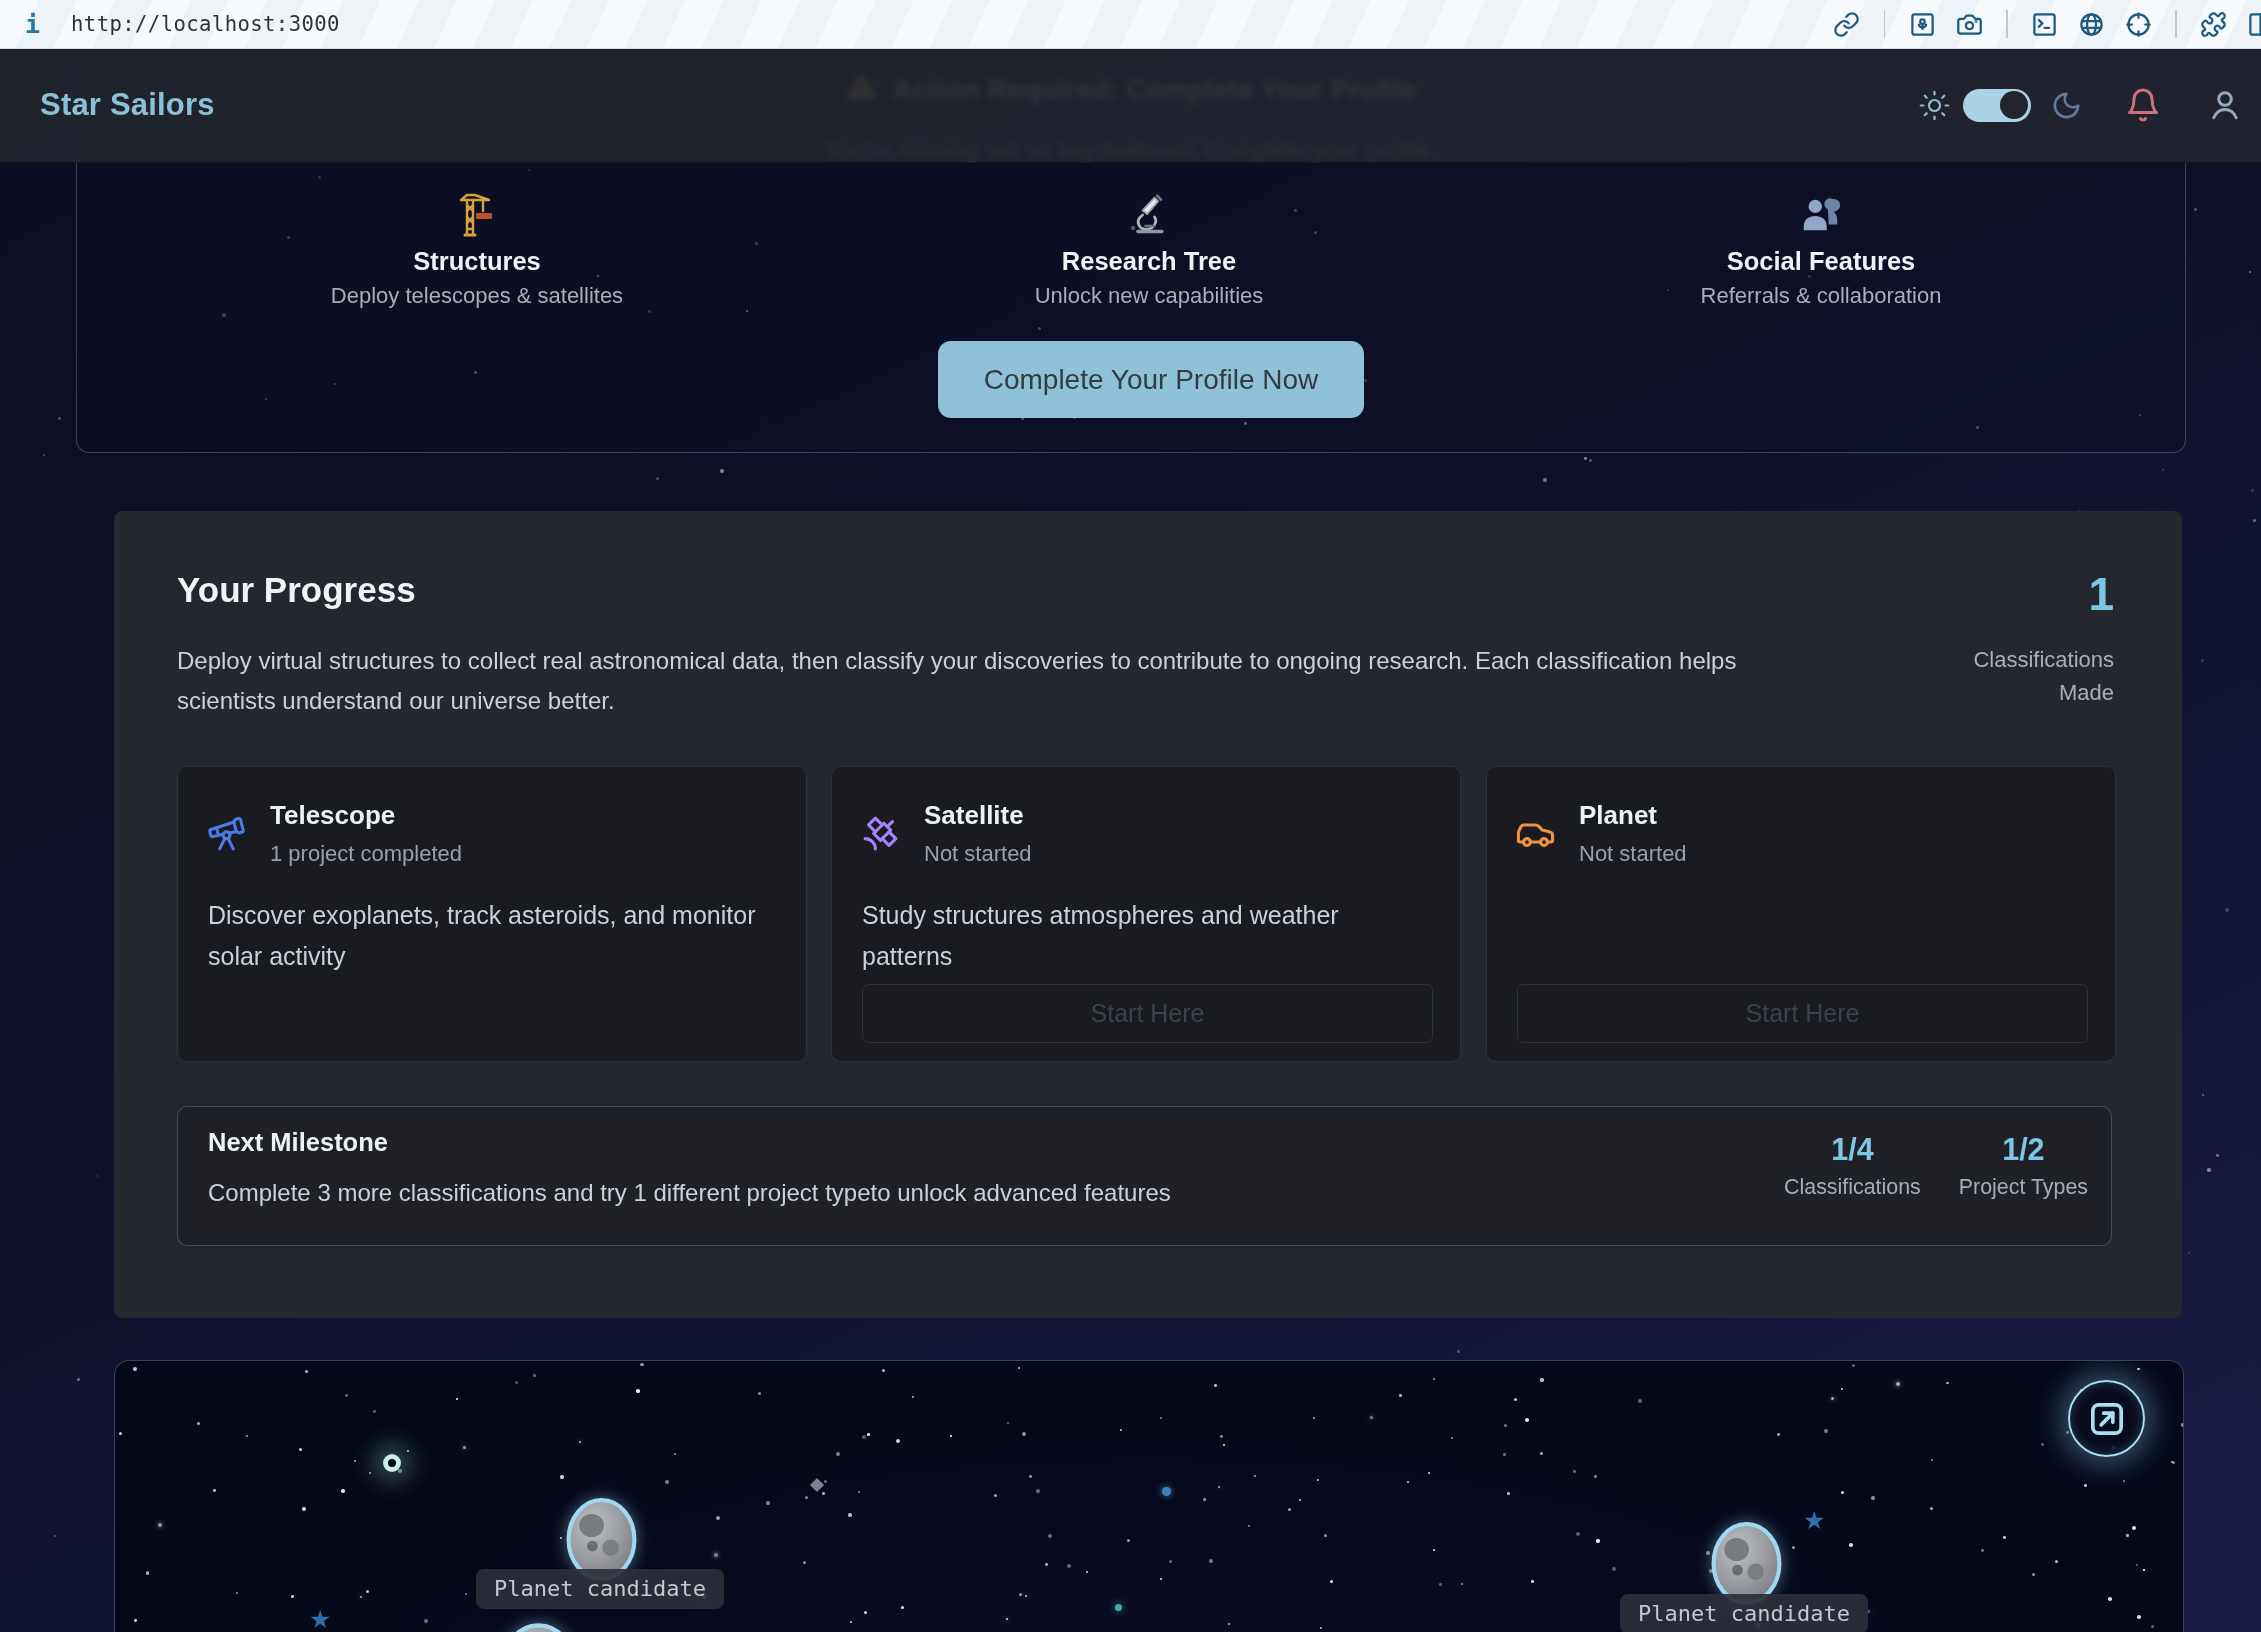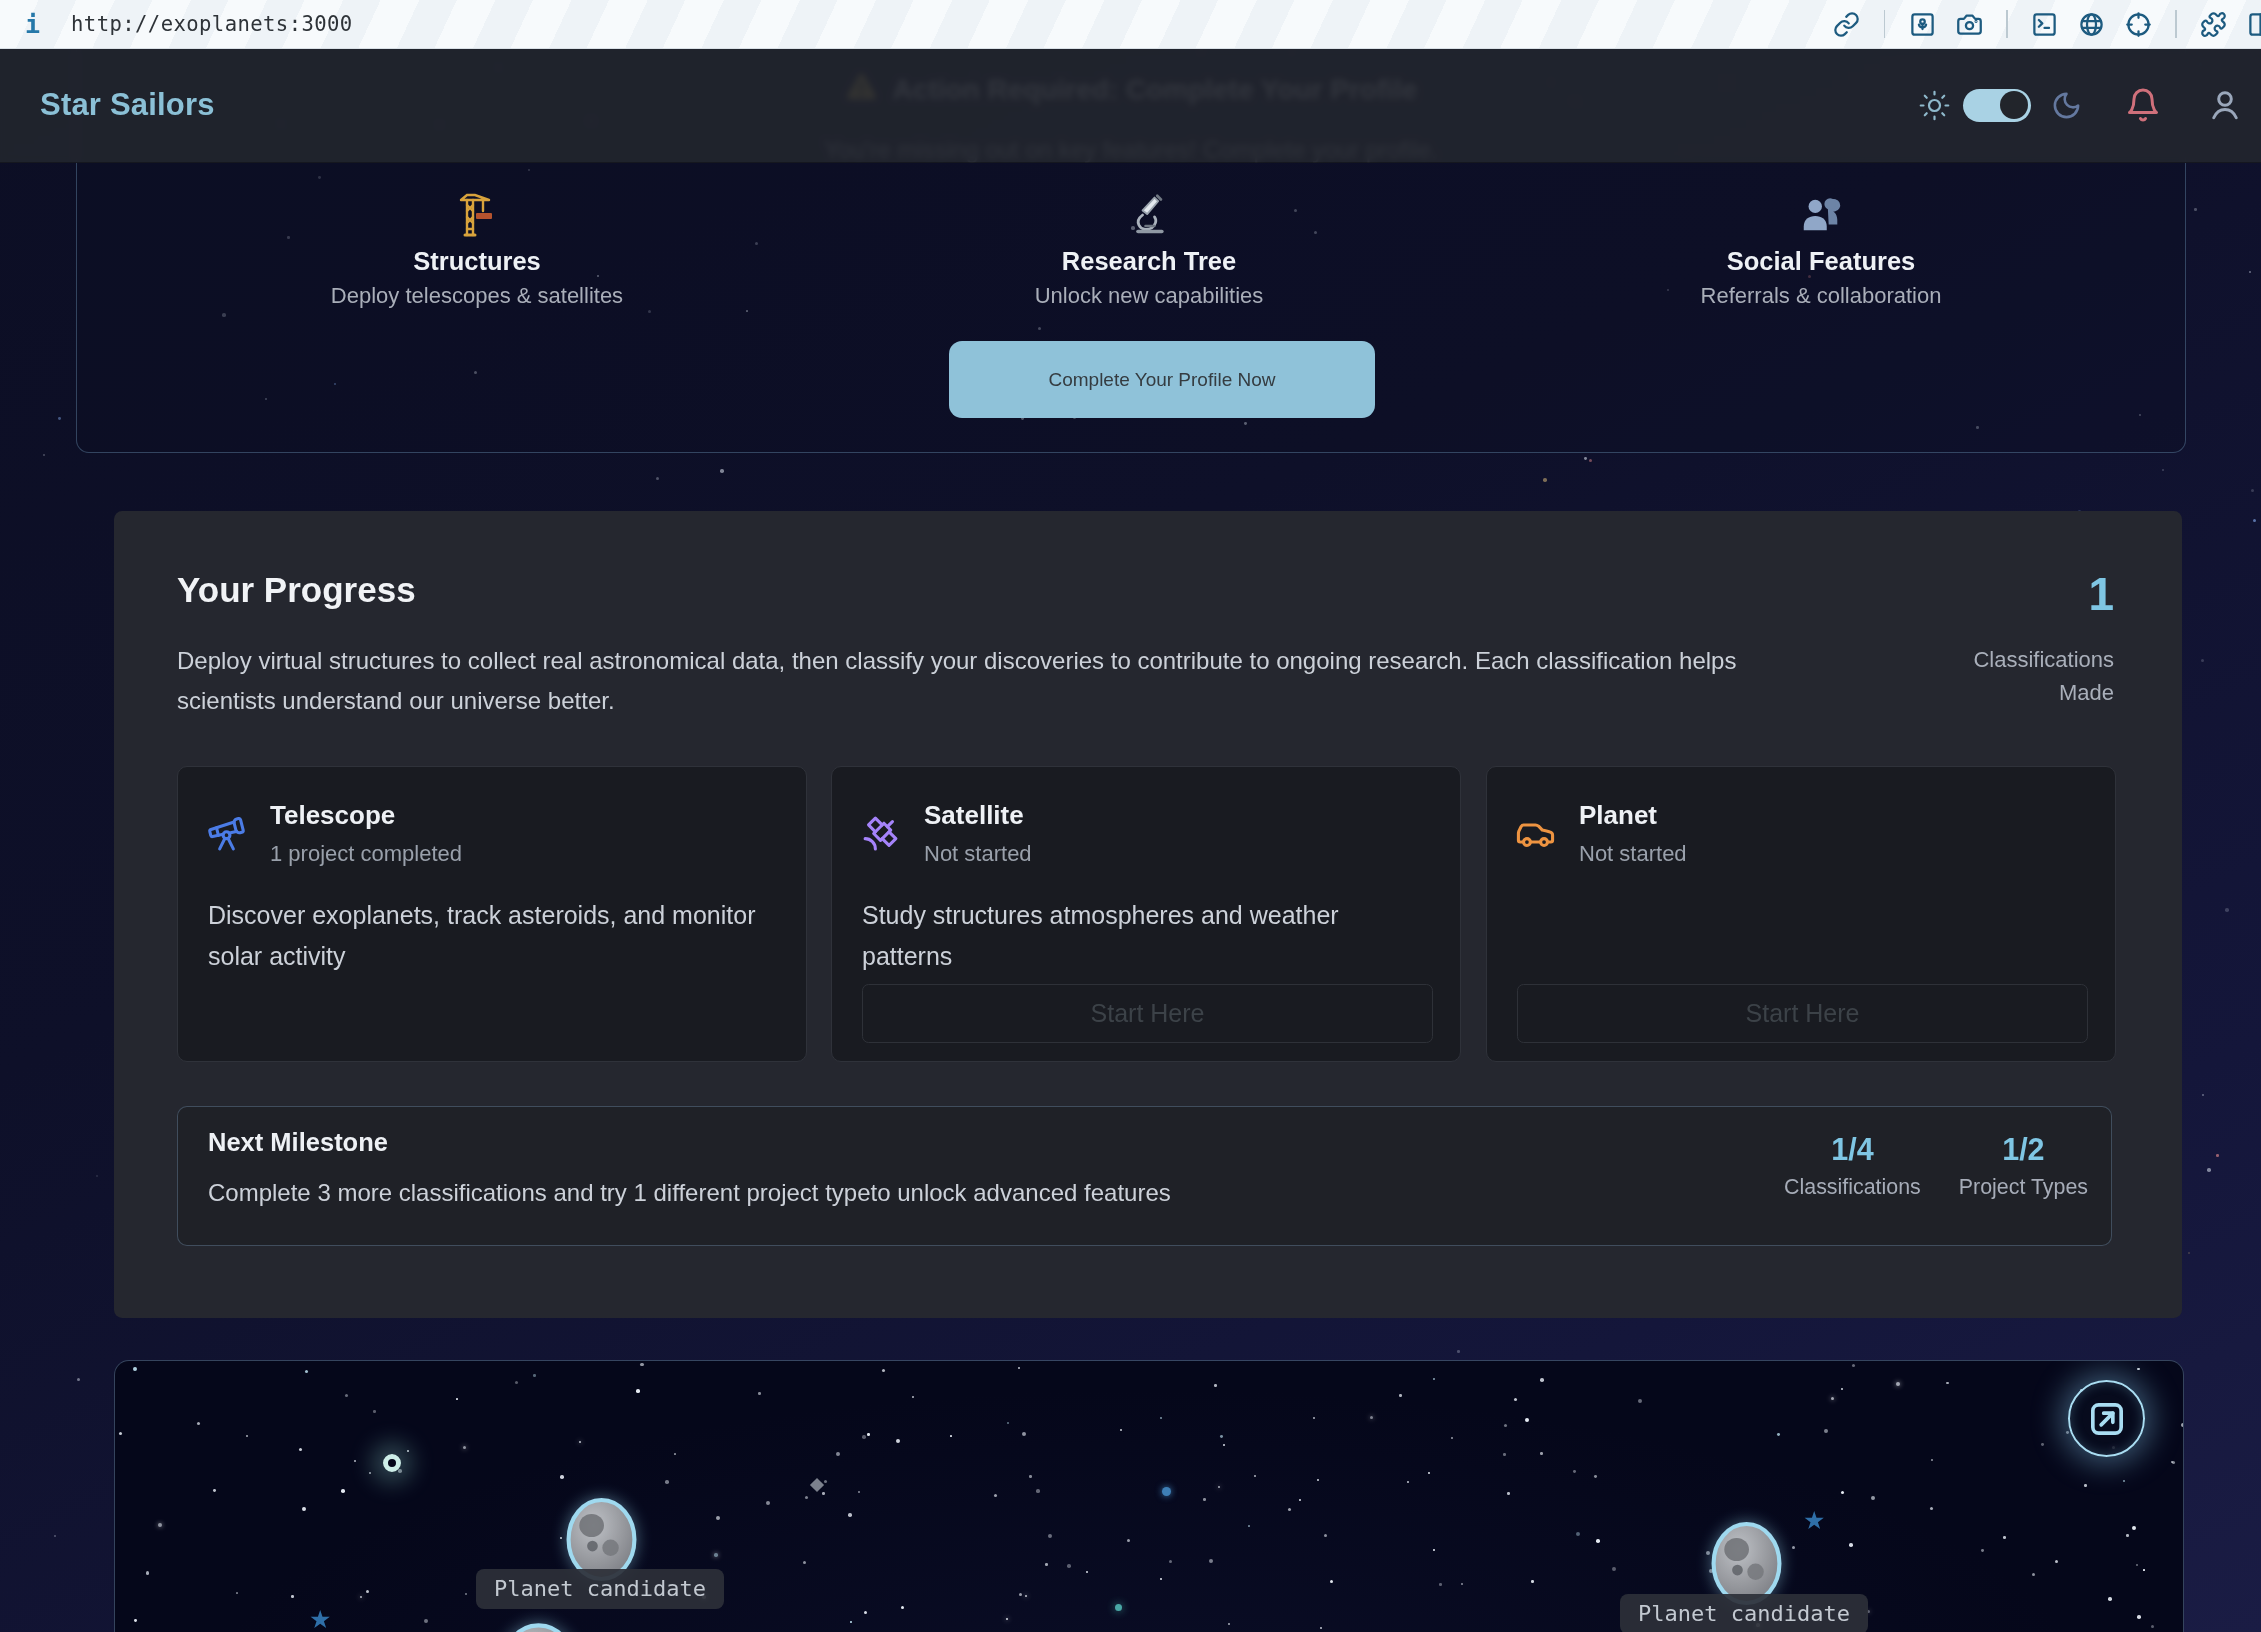--- a/index.html
+++ b/index.html
@@ -43,21 +43,21 @@
      border:0.8px solid rgba(110,150,185,.4);border-radius:13px;background:rgba(11,13,33,.35);}
   .banner-hidden-title{position:absolute;top:44px;width:100%;display:flex;justify-content:center;align-items:center;gap:15px;
      font-size:28px;font-weight:bold;color:#eef1f5;}
   .banner-hidden-sub{position:absolute;top:110px;width:100%;text-align:center;font-size:24px;color:#c9ced6;}
   .features{position:absolute;top:163px;left:64px;width:2016px;display:flex;}
   .feature{flex:1;display:flex;flex-direction:column;align-items:center;text-align:center;}
   .feature-ic{height:51px;display:flex;align-items:center;}
   .feature-title{font-size:25.5px;font-weight:bold;color:#eef1f5;margin-top:6.6px;}
   .feature-sub{font-size:22px;color:#a9aeb9;margin-top:7.4px;}
   .cta-btn{position:absolute;left:861px;top:315px;width:426px;height:77px;border:none;border-radius:13px;
-     background:#8fc2d9;color:#353c41;font-size:19px;font-weight:500;font-family:inherit;cursor:pointer;margin-left:11px;}
+     background:#8fc2d9;color:#353c41;font-size:28px;font-weight:500;font-family:inherit;cursor:pointer;}
 
   
   .progress-card{position:absolute;left:114px;top:511px;width:2068px;height:807px;z-index:5;
      background:#25272f;border-radius:8.2px;}
   .prog-title{position:absolute;left:63px;top:59px;font-size:35px;font-weight:bold;color:#f1f3f6;margin:0;}
   .prog-desc{position:absolute;left:63px;top:130px;width:1663px;font-size:24px;line-height:40px;color:#ccd1d9;margin:0;}
   .stat-value{position:absolute;right:68px;top:56px;font-size:46px;font-weight:bold;color:#7fc6e4;text-align:right;}
   .stat-label{position:absolute;right:68px;top:132px;font-size:22px;line-height:33px;color:#a9afba;text-align:right;}
 
   .project-card{position:absolute;top:255px;width:630px;height:296px;background:#191b21;
@@ -276,21 +276,21 @@
   <radialGradient id="planetGrad" cx="38%" cy="32%" r="75%">
     <stop offset="0%" stop-color="#bec1c6"></stop>
         <stop offset="60%" stop-color="#97999e"></stop>
         <stop offset="100%" stop-color="#7c7e84"></stop>
   </radialGradient>
 </defs>
   </svg>
 
 <div class="browser-bar">
   <span class="info-i">i</span>
-  <span class="url-text">http://exoplanets:3000</span>
+  <span class="url-text">http://localhost:3000</span>
   <div class="toolbar-icons">
     <span class="tb-ic">
         <svg viewBox="0 0 24 24" fill="none" stroke="currentColor" stroke-width="2" stroke-linecap="round" stroke-linejoin="round">
           <path d="M10 13a5 5 0 0 0 7.54.54l3-3a5 5 0 0 0-7.07-7.07l-1.72 1.71"></path>
           <path d="M14 11a5 5 0 0 0-7.54-.54l-3 3a5 5 0 0 0 7.07 7.07l1.71-1.71"></path>
         </svg>
       </span>
     <span class="tb-sep"></span>
     <span class="tb-ic">
         <svg viewBox="0 0 24 24" fill="none" stroke="currentColor" stroke-width="2" stroke-linecap="round" stroke-linejoin="round">

